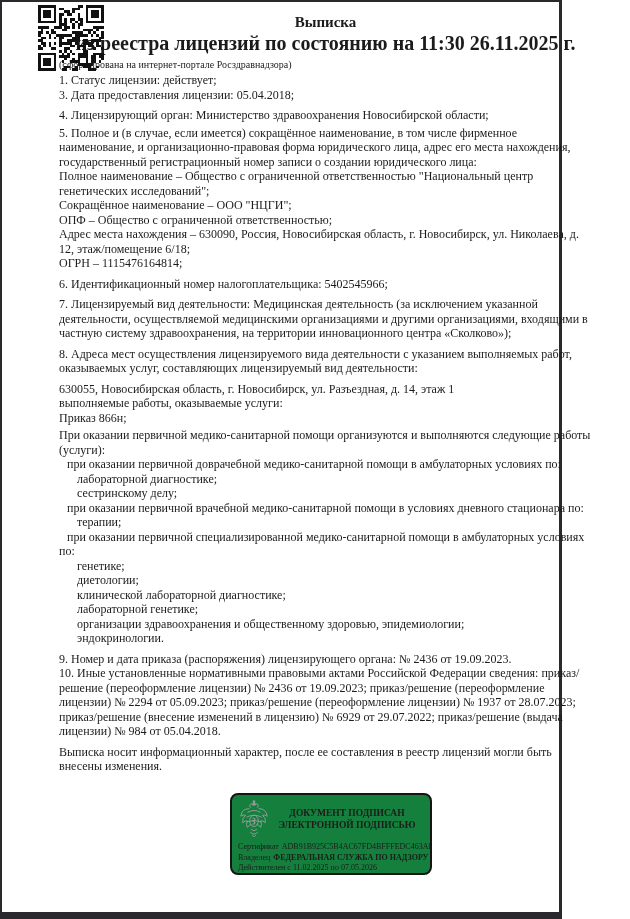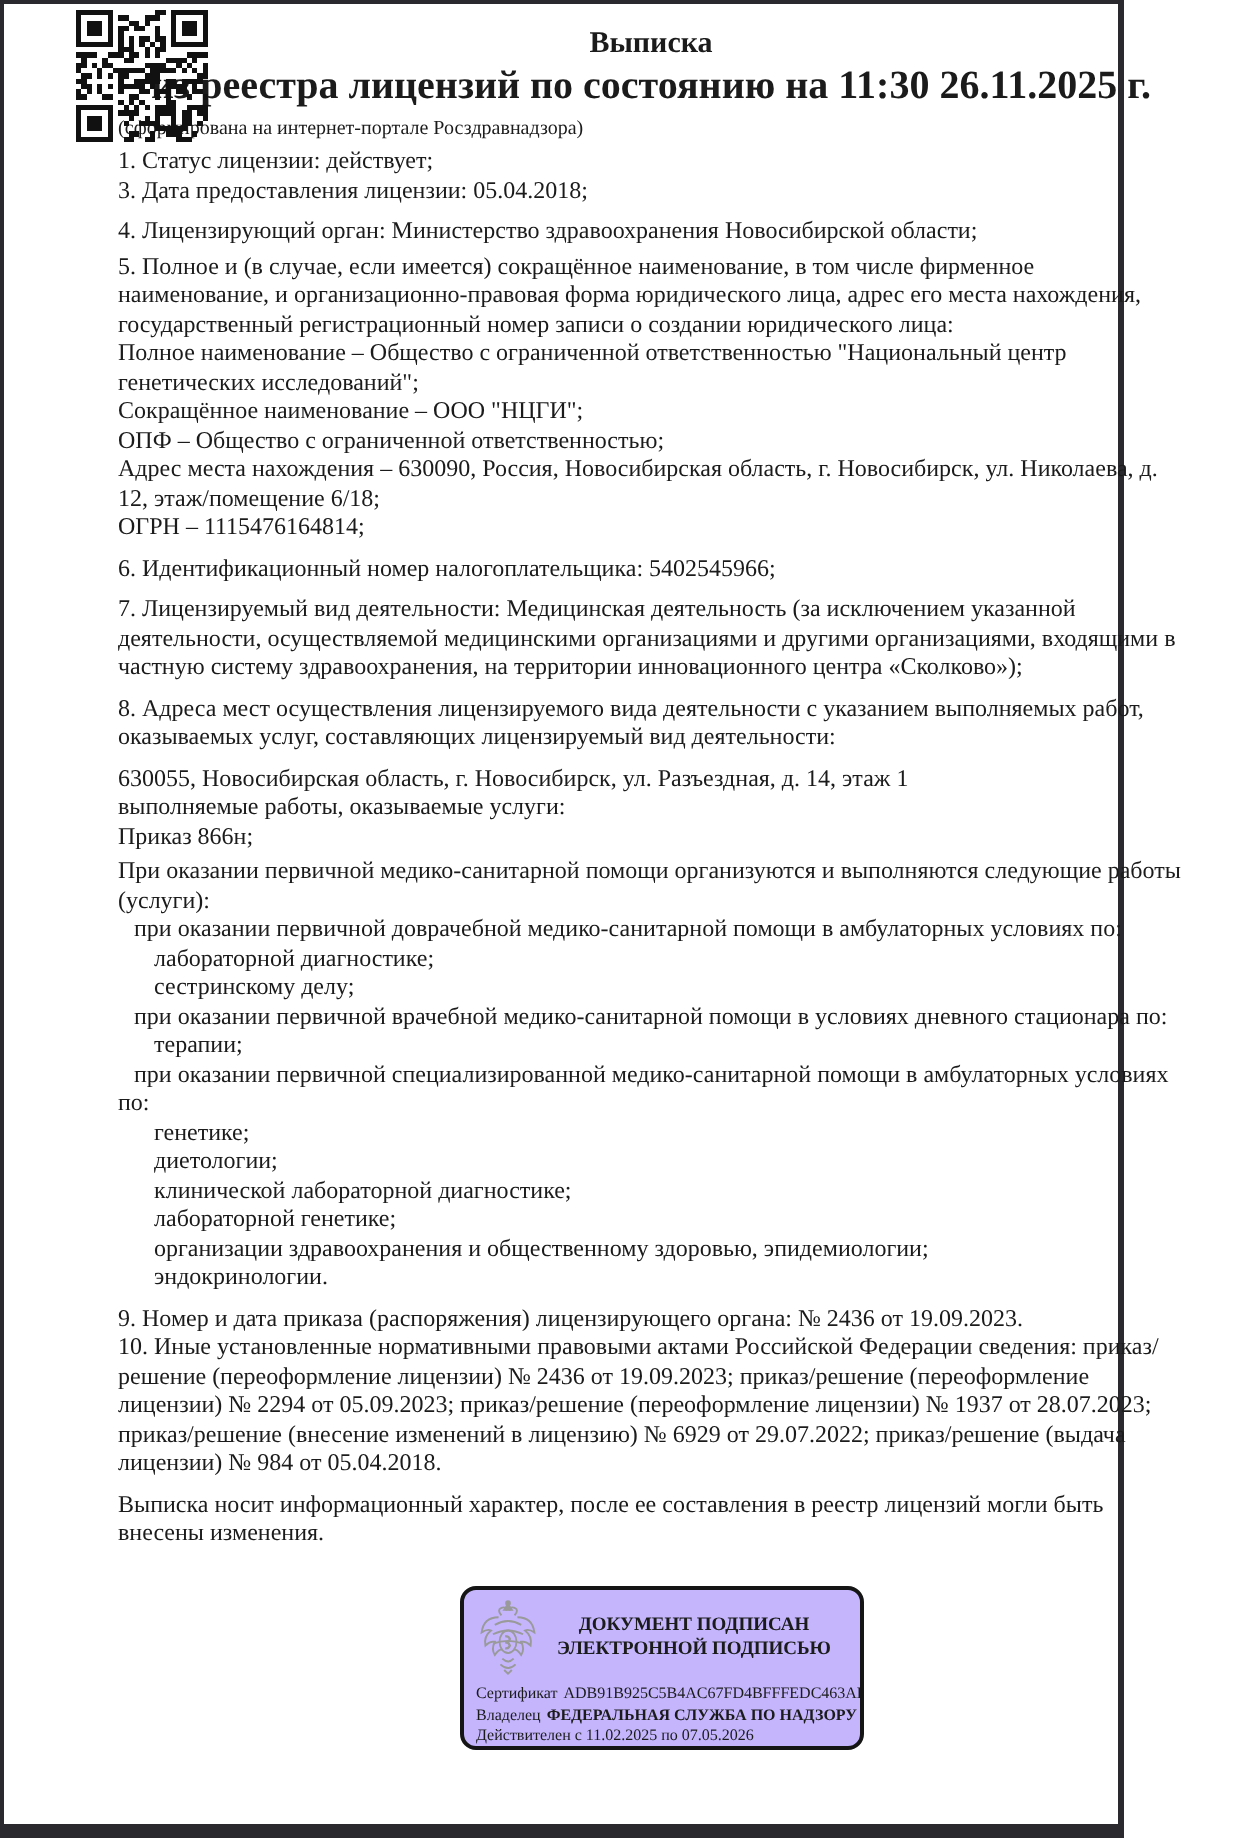--- a/index.html
+++ b/index.html
@@ -60,21 +60,21 @@
   .body-text .gap{margin-top:6px;}
   .body-text .ind1{text-indent:8px;}
   .body-text .ind2{text-indent:18px;}
   .stamp{
     position:absolute;
     left:228px;top:791px;
     width:202px;height:82px;
     box-sizing:border-box;
     border:2px solid #151515;
     border-radius:8px;
-    background:#c4b5fd;
+    background:#15803d;
     overflow:hidden;
     padding:4px 0 0 6px;
   }
   .stamp-top{
     display:flex;
     align-items:center;
   }
   .stamp-emblem{flex:0 0 32px;height:40px;}
   .stamp-head{
     flex:1;

